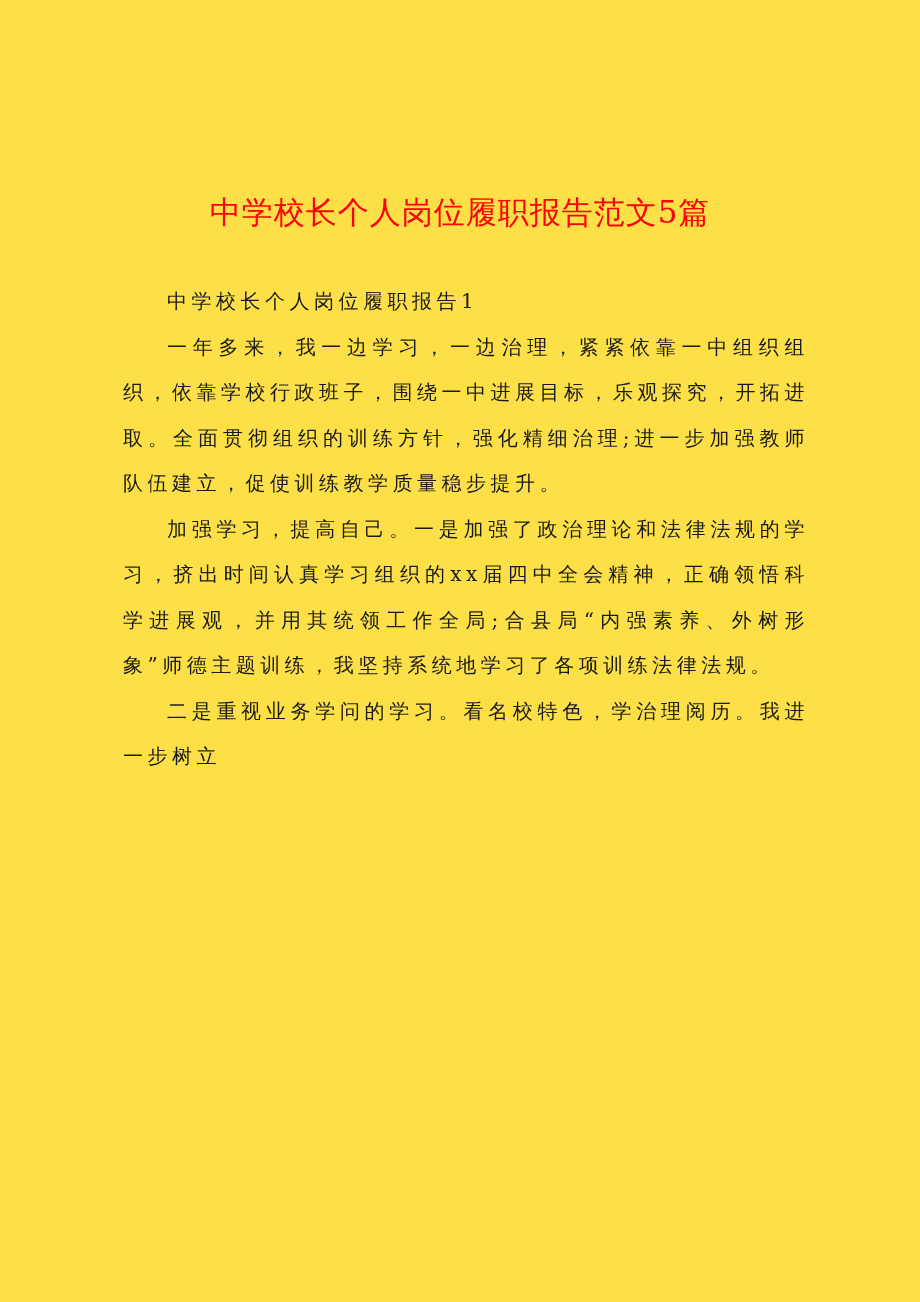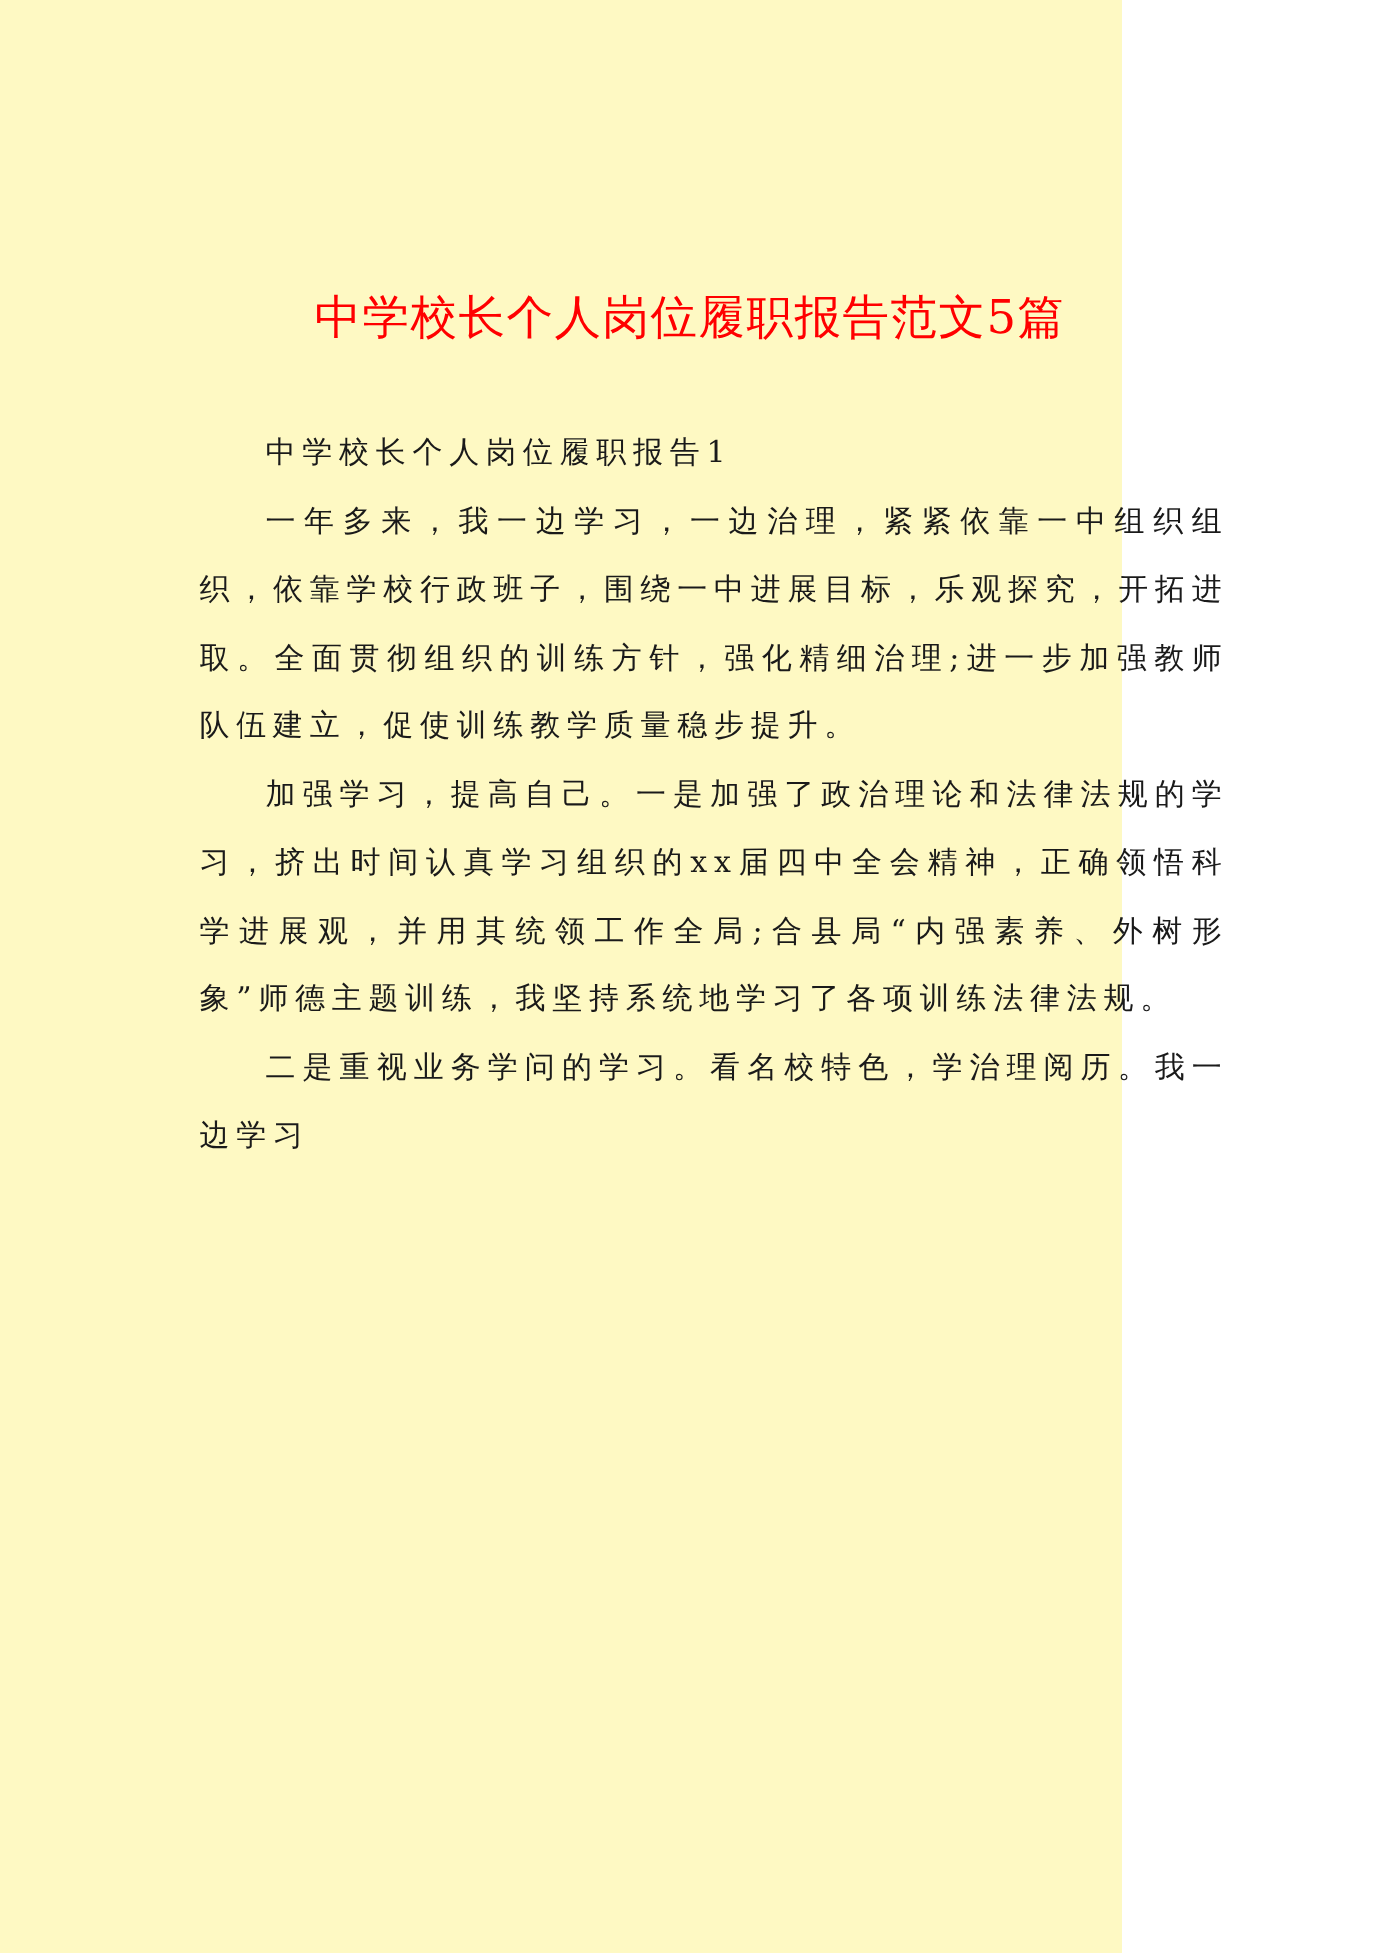--- a/index.html
+++ b/index.html
@@ -12,43 +12,42 @@
       height: 1302px;
       position: relative;
       overflow: hidden;
       font-family: "DejaVu Serif", "Liberation Serif", serif;
       color: #1a1a1a;
     }
     .page {
       position: absolute;
       left: 0;
       top: 0;
-      width: 748px;
+      width: 920px;
       height: 1302px;
-      background: #fef9c3;
+      background: #fde047;
     }
     .doc-title {
       position: absolute;
       left: 0;
       top: 190px;
       width: 920px;
       text-align: center;
       font-size: 31px;
       line-height: 44px;
       color: #ff0000;
       letter-spacing: 1px;
       margin: 0;
       font-weight: normal;
     }
     .content {
       position: absolute;
       left: 123px;
       top: 279px;
       width: 686px;
-      margin-left: 10px;
     }
     .para {
       margin: 0;
       padding: 0;
       font-size: 20px;
       line-height: 45.5px;
       text-align: justify;
       text-align-last: left;
       letter-spacing: 4.5px;
       text-indent: 2.2em;
@@ -58,15 +57,15 @@
 </head>
 <body>
 
 <div class="page">
   <h1 class="doc-title">中学校长个人岗位履职报告范文5篇</h1>
 
   <div class="content">
     <p class="para">中学校长个人岗位履职报告1</p>
     <p class="para">一年多来，我一边学习，一边治理，紧紧依靠一中组织组织，依靠学校行政班子，围绕一中进展目标，乐观探究，开拓进取。全面贯彻组织的训练方针，强化精细治理;进一步加强教师队伍建立，促使训练教学质量稳步提升。</p>
     <p class="para">加强学习，提高自己。一是加强了政治理论和法律法规的学习，挤出时间认真学习组织的xx届四中全会精神，正确领悟科学进展观，并用其统领工作全局;合县局“内强素养、外树形象”师德主题训练，我坚持系统地学习了各项训练法律法规。</p>
-    <p class="para">二是重视业务学问的学习。看名校特色，学治理阅历。我一边学习</p>
+    <p class="para">二是重视业务学问的学习。看名校特色，学治理阅历。我进一步树立</p>
   </div>
 </div>
 
 </body></html>

